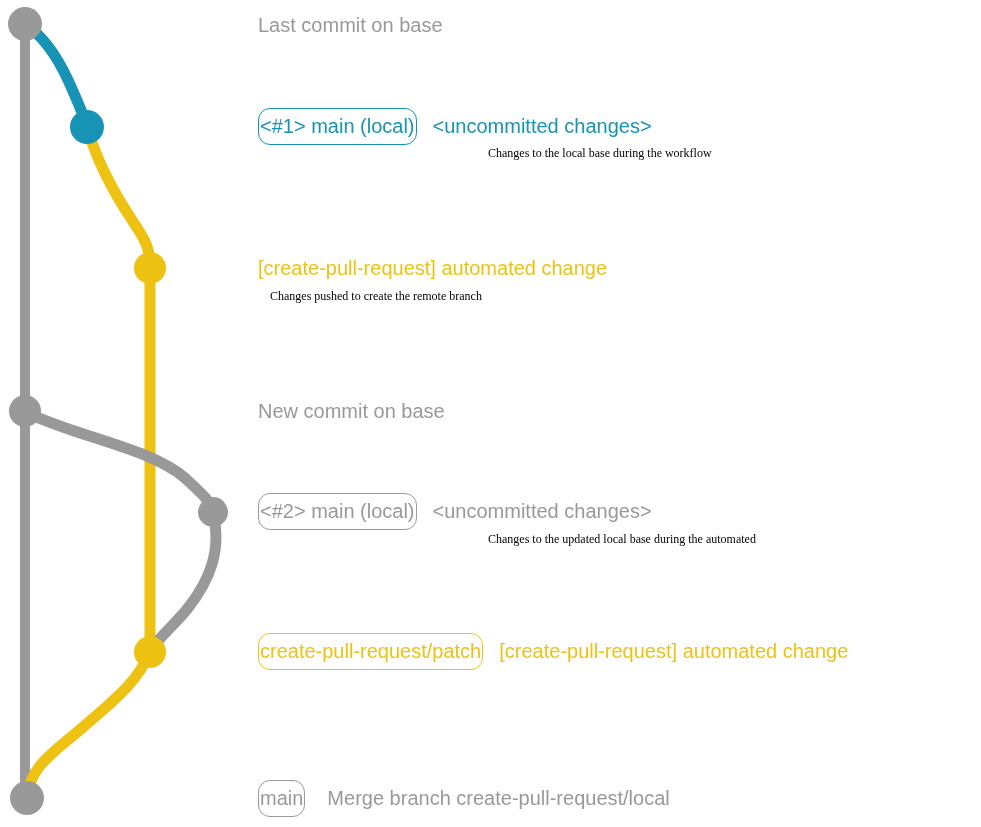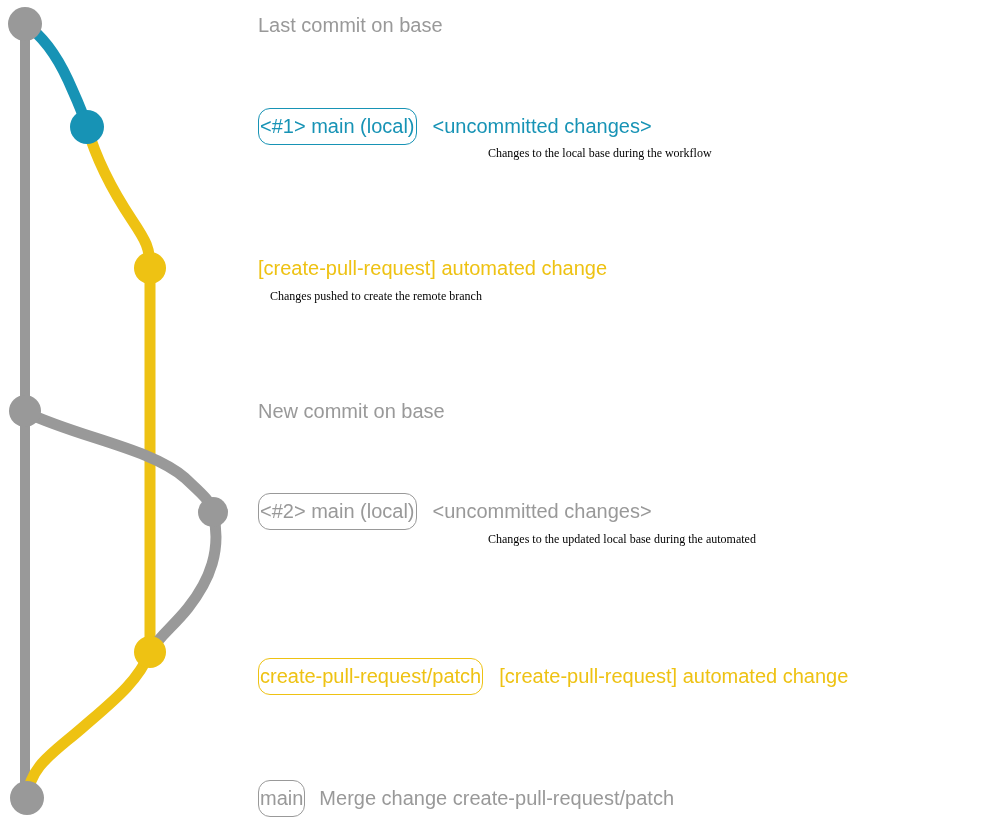--- a/index.html
+++ b/index.html
@@ -86,23 +86,23 @@
   <div class="serif-note" style="left:270px; top:289px;">Changes pushed to create the remote branch</div>
 
   <div class="row-label c-gray" style="left:258px; top:400px;">New commit on base</div>
 
   <div class="commit-row" style="left:258px; top:493px;">
     <span class="badge c-gray">&lt;#2&gt; main (local)</span>
     <span class="inline-title c-gray">&lt;uncommitted changes&gt;</span>
   </div>
   <div class="serif-note" style="left:488px; top:532px;">Changes to the updated local base during the automated</div>
 
-  <div class="commit-row" style="left:258px; top:658px;">
+  <div class="commit-row" style="left:258px; top:633px;">
     <span class="badge c-yellow">create-pull-request/patch</span>
     <span class="inline-title c-yellow">[create-pull-request] automated change</span>
   </div>
 
-  <div class="commit-row" style="left:258px; top:780px;">
+  <div class="commit-row" style="left:258px; top:780px;gap:8px;">
     <span class="badge c-gray">main</span>
-    <span class="inline-title c-gray" style="margin-left:14px;">Merge change create-pull-request/patch</span>
+    <span class="inline-title c-gray" style="margin-left:14px;">Merge branch create-pull-request/local</span>
   </div>
 
 </div>
 
 </body></html>

